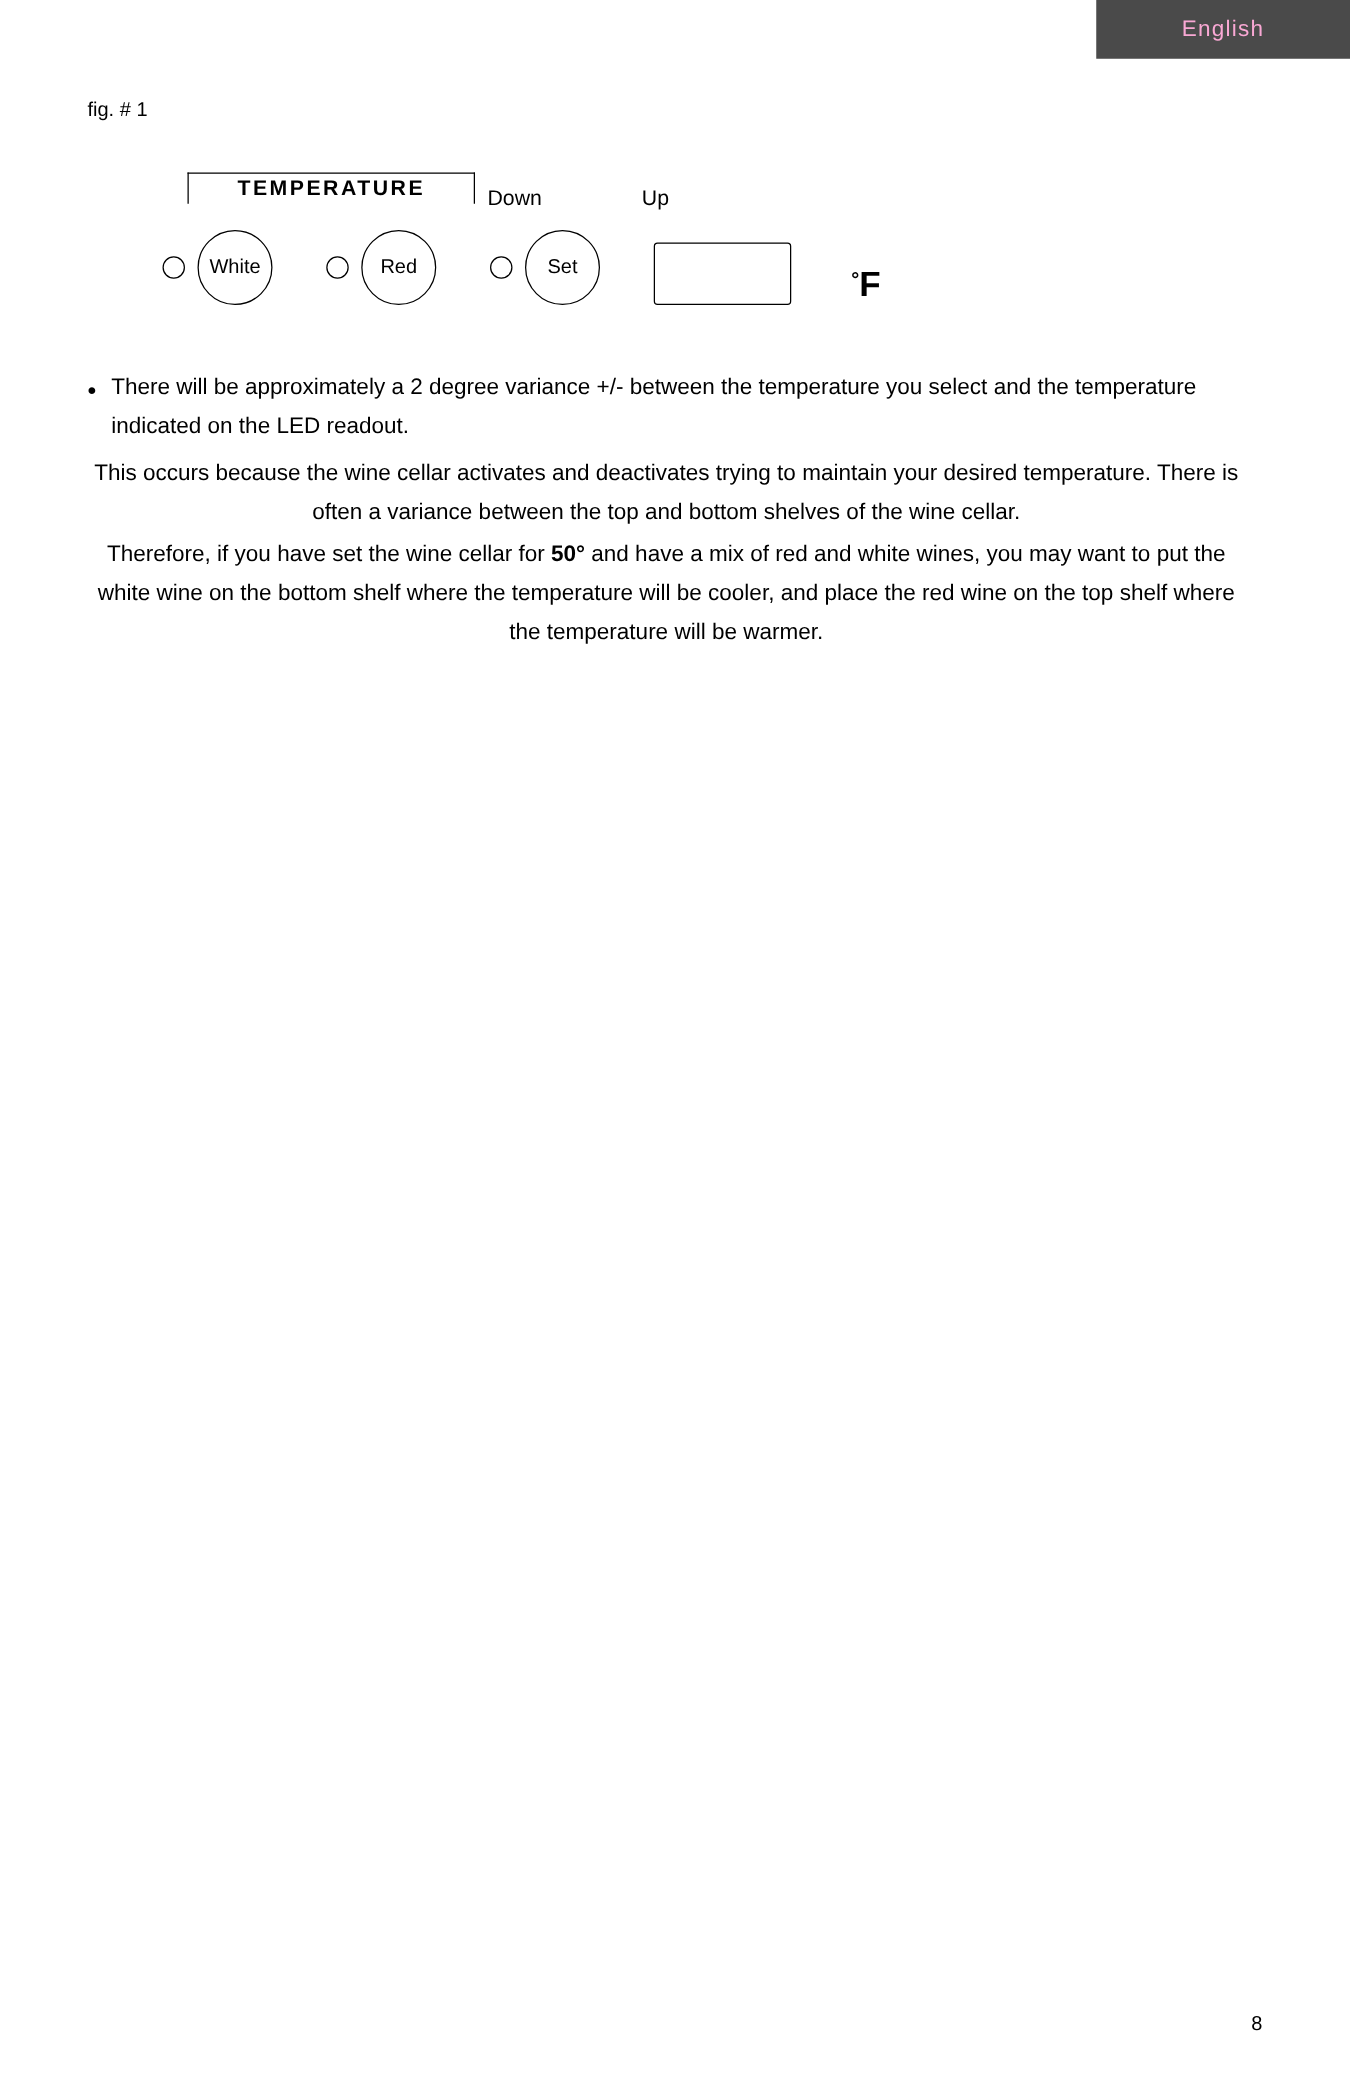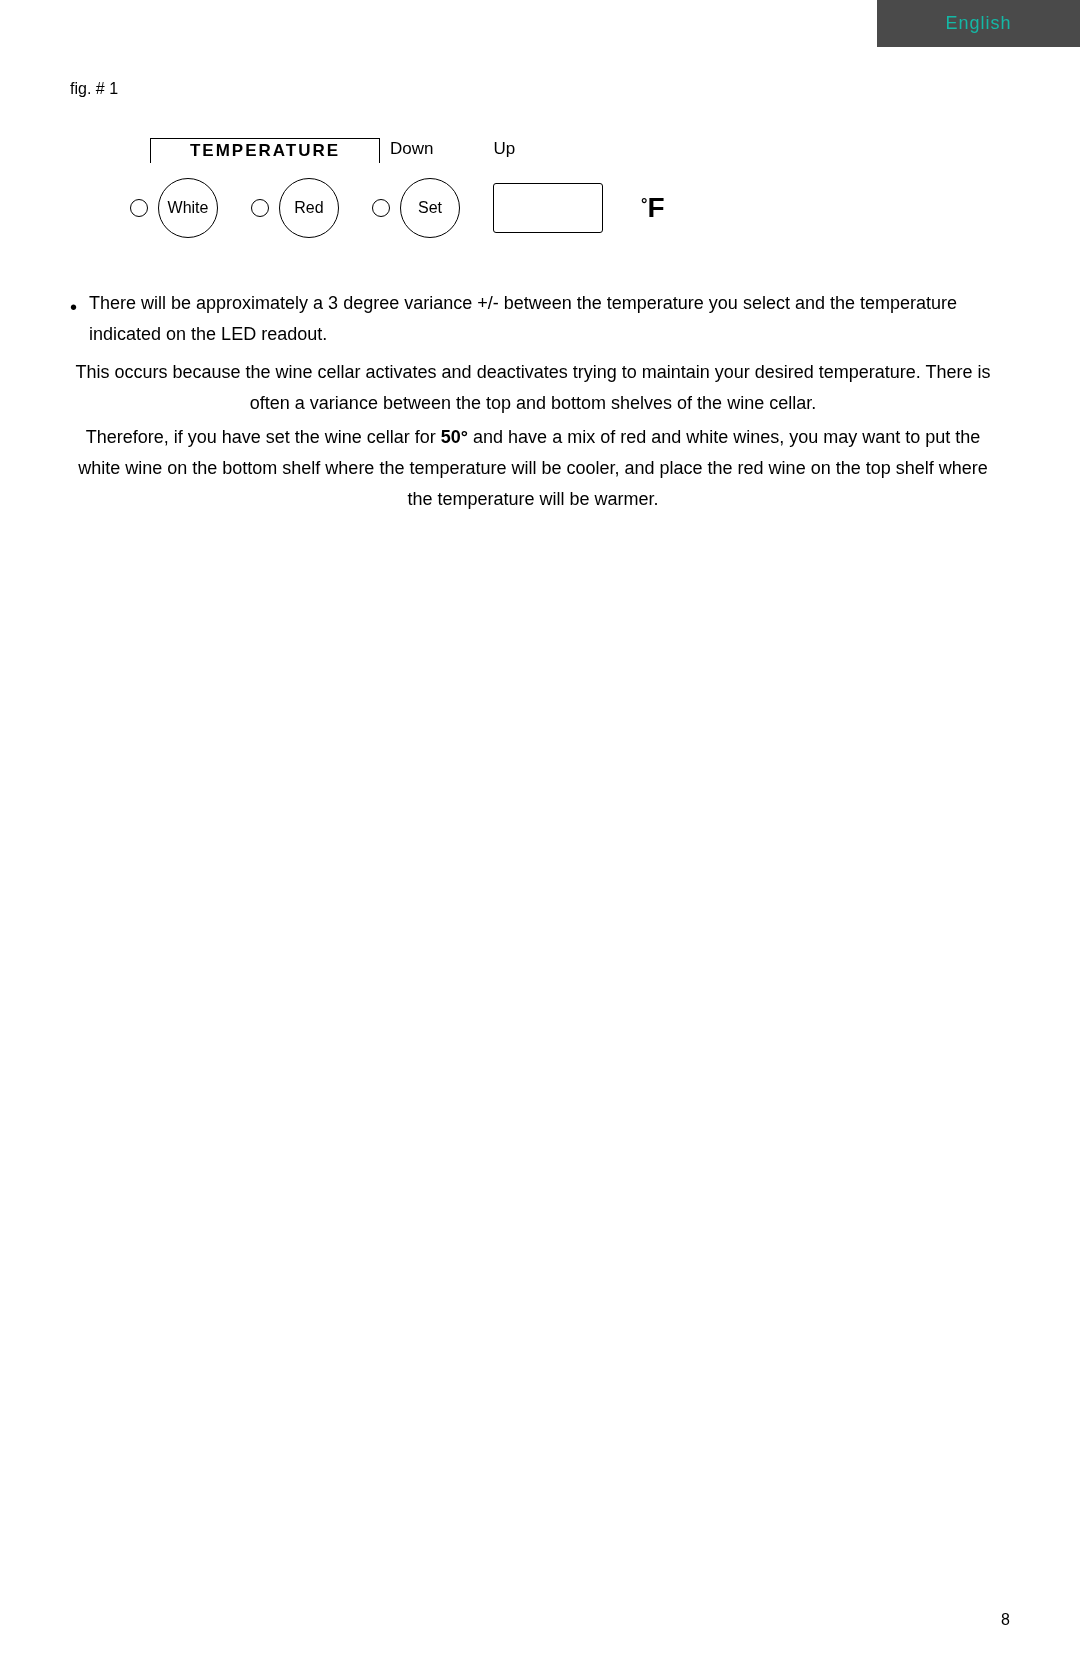--- a/index.html
+++ b/index.html
@@ -25,21 +25,21 @@
       right: 0;
       width: 203px;
       height: 47px;
       background: #4a4a4a;
       display: flex;
       align-items: center;
       justify-content: center;
     }
 
     .header-bar span {
-      color: #14b8a6;
+      color: #f9a8d4;
       font-size: 18px;
       letter-spacing: 1px;
     }
 
     
     .main-content {
       position: absolute;
       top: 80px;
       left: 70px;
       right: 84px;
@@ -73,34 +73,34 @@
       text-align: center;
       width: 230px;
       border-top: 1.5px solid #000;
       border-left: 1.5px solid #000;
       border-right: 1.5px solid #000;
       padding: 2px 10px;
     }
 
     .temperature-labels {
       display: flex;
-      gap: 60px;
-      margin-top: 1px;
+      gap: 80px;
+      margin-top: 11px;
       margin-left: 10px;
     }
 
     .temp-label {
       font-size: 17px;
     }
 
     
     .controls-row {
       display: flex;
-      align-items: center;
-      gap: 33px;
+      align-items: flex-end;
+      gap: 43px;
       margin-top: 15px;
     }
 
     .control-group {
       display: flex;
       align-items: center;
       gap: 10px;
     }
 
     .radio-circle {
@@ -226,21 +226,21 @@
         <span class="degree-symbol">°</span>
         <span>F</span>
       </div>
     </div>
   </div>
 
   <div class="body-text">
 
     <div class="bullet-item">
       <span class="bullet">•</span>
-      <span>There will be approximately a 3 degree variance +/- between the temperature you select and the temperature indicated on the LED readout.</span>
+      <span>There will be approximately a 2 degree variance +/- between the temperature you select and the temperature indicated on the LED readout.</span>
     </div>
 
     <div class="text-paragraph">
       <span>This occurs because the wine cellar activates and deactivates trying to maintain your desired temperature. There is often a variance between the top and bottom shelves of the wine cellar.</span>
     </div>
 
     <div class="text-paragraph">
       <span>Therefore, if you have set the wine cellar for </span><span class="bold-text">50°</span><span> and have a mix of red and white wines, you may want to put the white wine on the bottom shelf where the temperature will be cooler, and place the red wine on the top shelf where the temperature will be warmer.</span>
     </div>
   </div>

